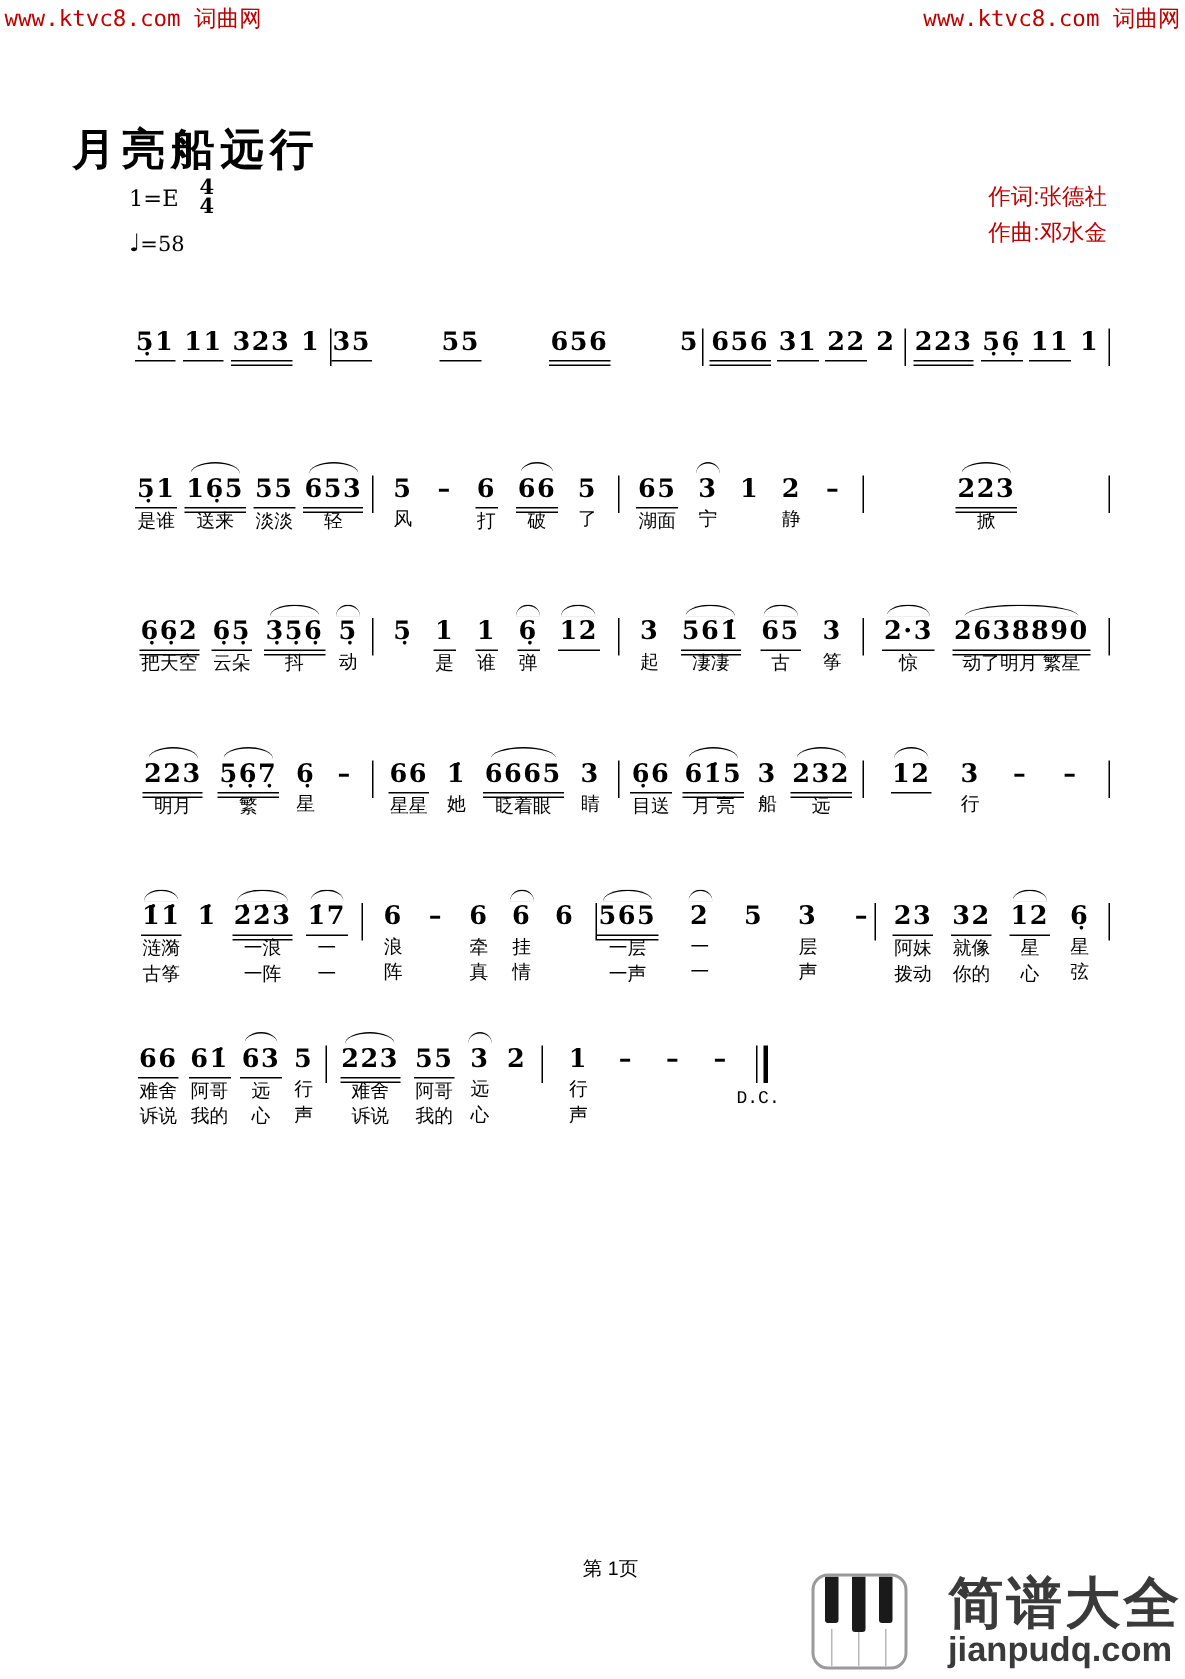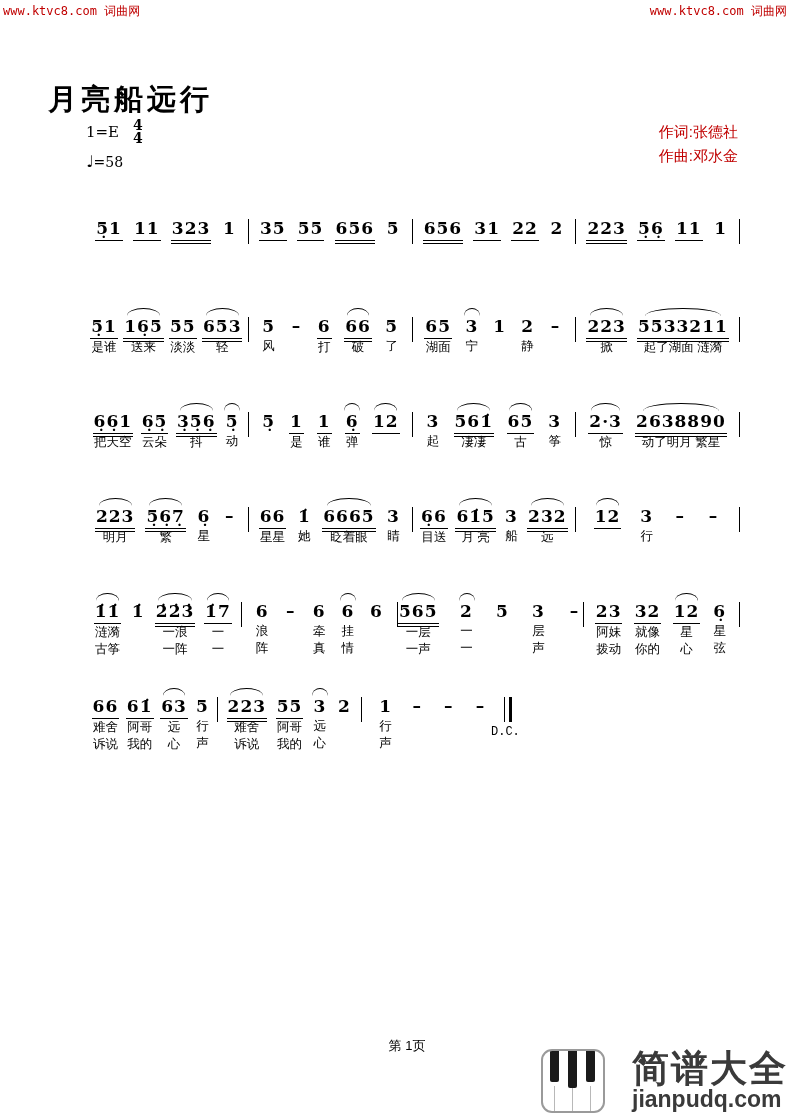--- a/index.html
+++ b/index.html
@@ -2,21 +2,21 @@
 <html style="--accent: #c00000;"><head>
 <meta charset="utf-8">
 <style>
   html,body{margin:0;padding:0;}
   body{
     width:790px;height:1119px;position:relative;background:#fff;overflow:hidden;
     font-family:"Liberation Sans",sans-serif;color:#000;
   }
   .watermark{
     position:absolute;top:3px;font-family:"DejaVu Sans Mono",monospace;
-    font-size:12px;color:var(--accent,#c00000);white-space:nowrap;
+    font-size:15px;color:var(--accent,#c00000);white-space:nowrap;
   }
   .watermark.left{left:3px;}
   .watermark.right{right:3px;}
   .song-title{
     position:absolute;top:80px;left:0;width:100%;
     font-family:"DejaVu Serif",serif;font-weight:bold;font-size:29px;letter-spacing:4px;padding-left:48px;
   }
   .meta{position:absolute;left:86px;top:119px;font-family:"DejaVu Serif",serif;}
   .meta-row{display:flex;align-items:center;font-size:15px;}
   .timesig{display:inline-block;text-align:center;margin-left:14px;font-size:14px;font-weight:bold;line-height:13px;}
@@ -115,21 +115,21 @@
         <div class="unit">
           <div class="slur hidden"></div>
           <div class="note u2">323</div>
         </div>
         <div class="unit">
           <div class="slur hidden"></div>
           <div class="note u0">1</div>
         </div>
       </div>
       <div class="barline"></div>
-      <div class="measure" style="flex: 1 1 0%;">
+      <div class="measure" style="flex: 1 1 0%; gap: 45px;">
         <div class="unit">
           <div class="slur hidden"></div>
           <div class="note u1">35</div>
         </div>
         <div class="unit">
           <div class="slur hidden"></div>
           <div class="note u1">55</div>
         </div>
         <div class="unit">
           <div class="slur hidden"></div>
@@ -259,33 +259,28 @@
           <div class="lyric"></div>
         </div>
       </div>
       <div class="barline"></div>
       <div class="measure" style="flex: 1 1 0%;">
         <div class="unit">
           <div class="slur"></div>
           <div class="note u2">223</div>
           <div class="lyric">掀</div>
         </div>
-        <div class="unit">
-          <div class="slur"></div>
-          <div class="note u2">5533211</div>
-          <div class="lyric">起了湖面 涟漪</div>
-        </div>
       </div>
       <div class="barline"></div>
     </div>
     <div class="score-line">
       <div class="measure" style="flex: 1 1 0%;">
         <div class="unit">
           <div class="slur hidden"></div>
-          <div class="note u2">6̣6̣1</div>
+          <div class="note u2">6̣6̣2</div>
           <div class="lyric">把天空</div>
         </div>
         <div class="unit">
           <div class="slur hidden"></div>
           <div class="note u1">6̣5̣</div>
           <div class="lyric">云朵</div>
         </div>
         <div class="unit">
           <div class="slur"></div>
           <div class="note u2">3̣5̣6̣</div>

